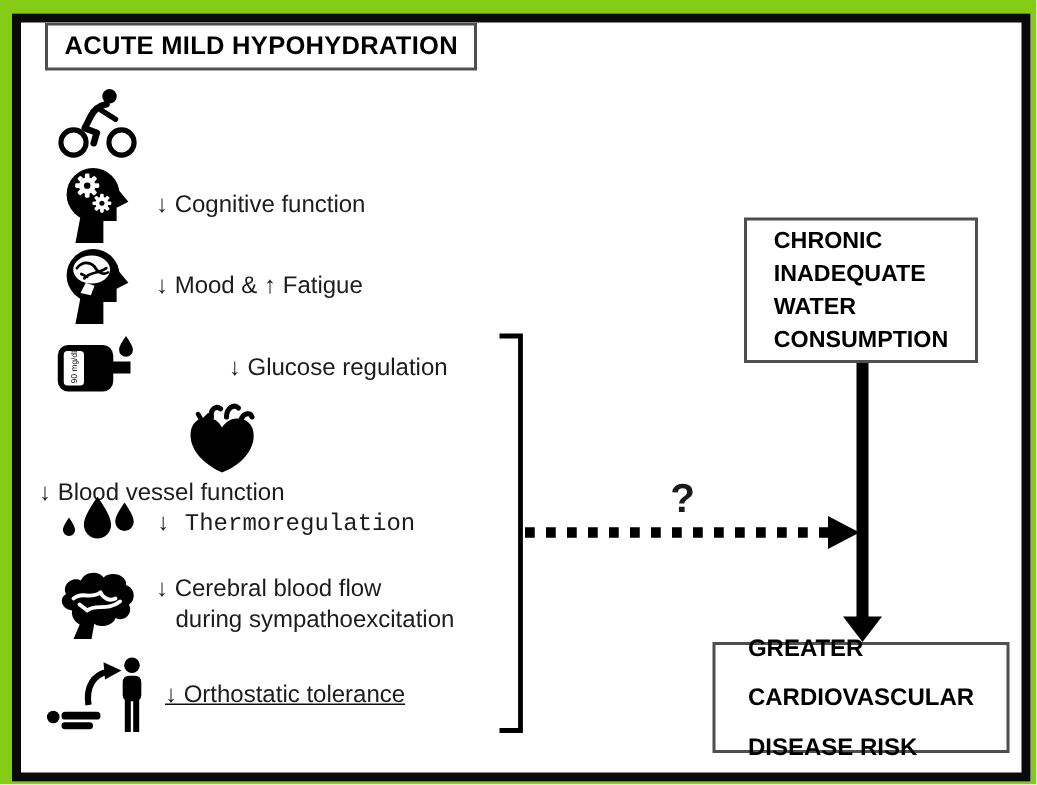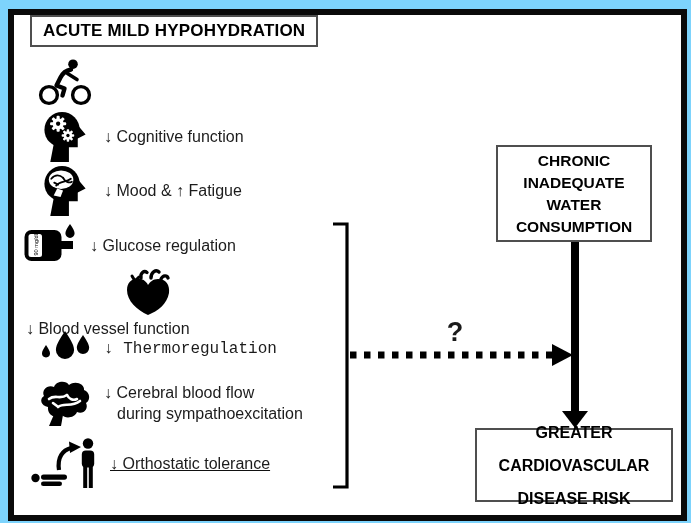--- a/index.html
+++ b/index.html
@@ -1,27 +1,27 @@
 <!DOCTYPE html>
 <html><head>
 <meta charset="utf-8">
 <style>
   html,body{margin:0;padding:0;background:#ffffff;}
-  #page{position:relative;width:691px;height:523px;background:#7dd3fc;overflow:hidden;
+  #page{position:relative;width:691px;height:523px;background:#84cc16;overflow:hidden;
         font-family:"Liberation Sans","DejaVu Sans",sans-serif;color:#111;}
   .frame{position:absolute;left:8px;top:9px;width:667px;height:500px;border:6px solid #0a0a0a;background:#fff;}
   .title-box{position:absolute;left:30px;top:15px;border:2px solid #4f4f4f;background:#fff;
              padding:4px 11px;font-weight:bold;font-size:17px;letter-spacing:.2px;white-space:nowrap;color:#000;}
   .row{position:absolute;display:flex;align-items:center;}
   .icon-cell{width:78px;display:flex;justify-content:center;align-items:center;flex:none;}
   .label{font-size:16px;line-height:21px;color:#1c1c1c;white-space:pre-line;
          text-indent:-13px;padding-left:13px;width:230px;}
   .conn{position:absolute;left:0;top:0;pointer-events:none;}
   .info-box{position:absolute;border:2px solid #4f4f4f;background:#fff;display:flex;
-            align-items:center;justify-content:center;text-align:center;font-weight:bold;color:#000;white-space:pre-line;}
+            align-items:center;justify-content:center;font-weight:bold;color:#000;white-space:pre-line;}
   .chronic{left:496px;top:145px;width:152px;height:93px;font-size:15.5px;line-height:22px;}
   .risk{left:475px;top:428px;width:194px;height:70px;font-size:16px;line-height:33px;}
   svg{display:block;}
 </style>
 </head>
 <body>
 
 <div id="page">
   <div class="frame"></div>
 
@@ -80,21 +80,21 @@
           <path d="M8 14 C12 9 17 10 20 13"></path>
           <path d="M13 21 C17 16 23 18 28 14"></path>
           <path d="M20 13 C22 17 26 19 29 17"></path>
           <path d="M11 18 l4 2"></path>
         </g>
       </svg>
     </span>
     <span class="label">↓ Mood &amp; ↑ Fatigue</span>
   </div>
 
-  <div class="row" style="top:219px;height:52px;left:12px;">
+  <div class="row" style="top:219px;height:52px;left:26px;text-align:center;">
     <span class="icon-cell">
       <svg width="56" height="44" viewBox="0 0 56 44">
         <rect x="1.5" y="7" width="37" height="31" rx="7" fill="#000"></rect>
         <rect x="5.5" y="11" width="13.5" height="23" rx="2.5" fill="#fff"></rect>
         <text transform="translate(14.5 32.5) rotate(-90)" font-size="5.6" font-family="Liberation Sans, sans-serif" fill="#000">90 mg/dL</text>
         <rect x="38" y="18" width="12" height="8" fill="#000"></rect>
         <path d="M47 1 c-2.8 4.2 -4.6 6.8 -4.6 9.3 a4.6 4.6 0 0 0 9.2 0 c0 -2.5 -1.8 -5.1 -4.6 -9.3 Z" fill="#000"></path>
       </svg>
     </span>
     <span class="label">↓ Glucose regulation</span>

